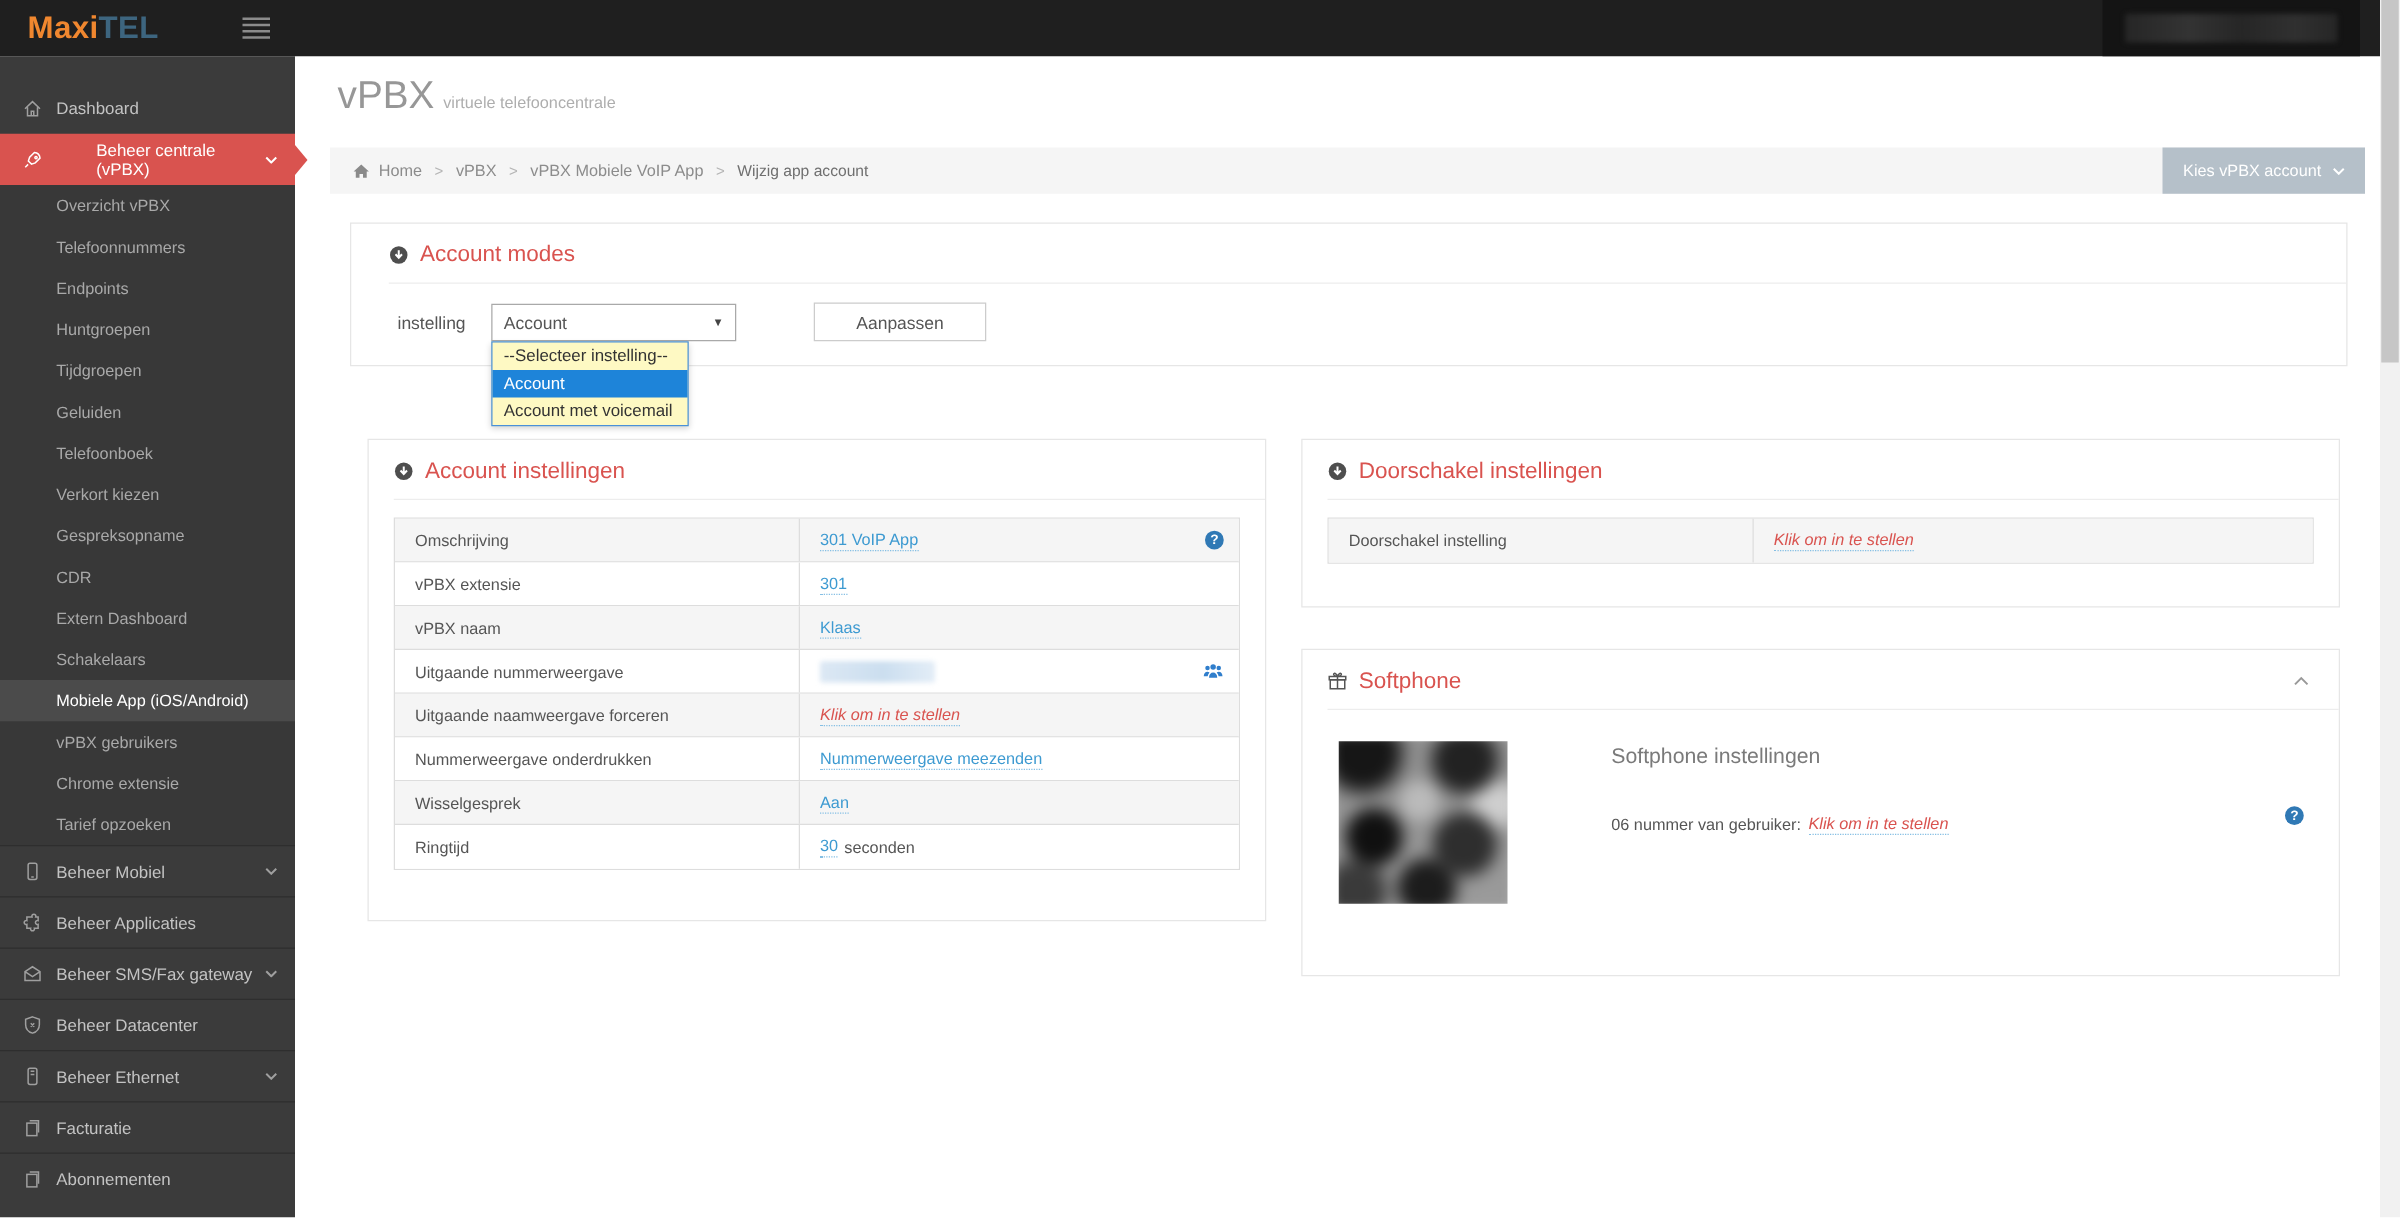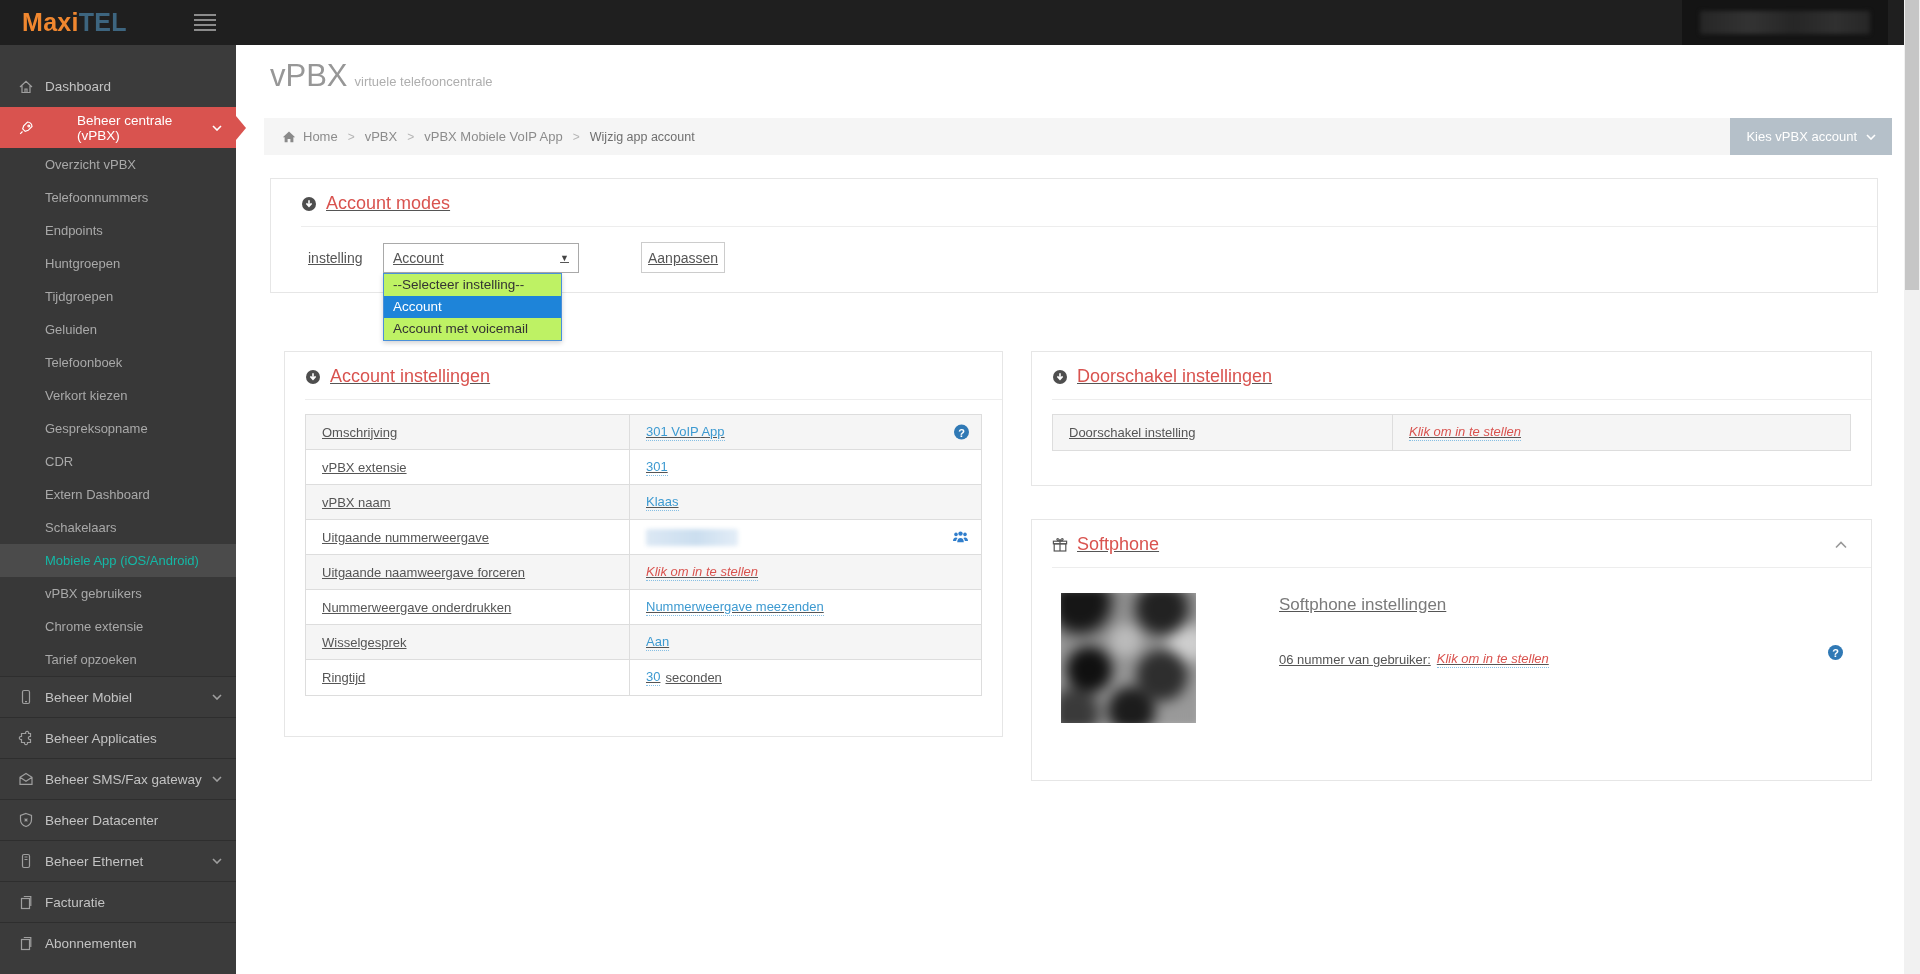--- a/index.html
+++ b/index.html
@@ -35,62 +35,62 @@
   .nav-item .chev { margin-left:auto; color:#9f9f9f; }
   .chev svg { width:10px; height:6px; stroke:currentColor; fill:none; stroke-width:1.6; }
   .nav-item.active { background:#d9534f; color:#fff;gap:32px; }
   .nav-item.active .mi, .nav-item.active .chev { color:#fff; }
   .nav-item.active::after { content:""; position:absolute; right:-10px; top:50%;
     transform:translateY(-50%); border-top:12px solid transparent; border-bottom:12px solid transparent;
     border-left:10px solid #d9534f; }
   .submenu { background:#383838; }
   .sub-item { height:33px; line-height:33px; padding-left:45px; color:#a9a9a9; font-size:13px; cursor:pointer;
     white-space:nowrap; }
-  .sub-item.active { background:#4b4b4b; color:#14b8a6; }
+  .sub-item.active { background:#4b4b4b; color:#ffffff; }
   .bottom .nav-item { border-top:1px solid #2e2e2e; }
 
   
   .main { position:absolute; left:236px; top:45px; width:1668px; height:929px; background:#fff; }
   .page-header { padding:13px 0 0 34px; }
   .page-title { font-size:31px; color:#979797; display:inline; font-weight:400; }
   .page-subtitle { font-size:13px; color:#aeaeae; margin-left:7px; }
 
   .breadcrumb-bar { position:absolute; left:28px; right:12px; top:73px; height:37px; background:#f5f5f5;
     display:flex; align-items:center; padding-left:18px; font-size:13px; color:#8c8c8c; }
   .bc-home-icon { width:14px; height:14px; color:#8a8a8a; margin-right:7px; cursor:pointer; }
   .bc-home-icon svg { width:14px; height:14px; fill:currentColor; }
   .bc-link { color:#8c8c8c; cursor:pointer; }
   .bc-sep { color:#b5b5b5; margin:0 10px; font-size:12px; }
   .bc-current { color:#6f6f6f; font-size:12.5px; }
   .kies-btn { margin-left:auto; height:37px; background:#b5c0c9; color:#fff; border:none; font-size:13px;
     padding:0 16px; display:flex; align-items:center; gap:9px; cursor:pointer; font-family:inherit; }
   .kies-btn .chev { color:#fff; }
 
-  .content { position:absolute; left:0; top:133px; right:0;text-decoration:underline; }
+  .content { position:absolute; left:10px; top:133px; right:0; }
   .panel { background:#fff; border:1px solid #e6e6e6; }
   .panel-head { display:flex; align-items:center; padding:14px 24px 0 30px; color:#d9534f; font-size:18px; }
   .ph-icon { width:16px; height:16px; margin-right:9px; flex:none; }
   .panel-hr { height:1px; background:#ededed; margin:12px 0 0 30px; }
   .head-chevron { margin-left:auto; color:#999; cursor:pointer; }
   .head-chevron svg { width:12px; height:8px; stroke:currentColor; fill:none; stroke-width:1.6; }
 
   
   .panel-modes { margin:0 26px 0 34px; height:115px; position:relative; }
   .modes-form { display:flex; align-items:center; margin-top:15px; padding-left:37px; }
   .modes-label { width:58px; font-size:14px; color:#555; margin-right:17px; }
   .select-wrap { position:relative; width:196px; }
   .select-box { height:30px; border:1px solid #a9a9a9; background:#fff; display:flex; align-items:center;
     justify-content:space-between; padding:0 9px; font-size:14px; color:#555; cursor:pointer; }
   .select-caret { font-size:9px; color:#444; }
-  .select-options { position:absolute; left:0; top:30px; width:179px; background:#bef264;
+  .select-options { position:absolute; left:0; top:30px; width:158px; background:#fef9c3;
     border:1px solid #4a90d9; box-shadow:0 2px 5px rgba(0,0,0,.18); z-index:40; }
   .opt { height:22px; line-height:22px; padding-left:9px; font-size:13.5px; color:#333; cursor:pointer;
     white-space:nowrap; }
   .opt.selected { background:#1e84d9; color:#fff; }
-  .aanpassen { margin-left:62px; height:31px; padding:0 6px; background:#fff; border:1px solid #ccc;
+  .aanpassen { margin-left:62px; height:31px; padding:0 33px; background:#fff; border:1px solid #ccc;
     font-size:14px; color:#555; cursor:pointer; font-family:inherit; }
 
   
   .row2 { display:flex; margin:58px 32px 0 48px; gap:28px; align-items:flex-start; }
   .panel-account { width:719px; height:386px; }
   .panel-account .panel-head, .panel-forward .panel-head, .panel-soft .panel-head { padding-left:20px; }
   .panel-account .panel-hr, .panel-forward .panel-hr, .panel-soft .panel-hr { margin-left:20px; }
   .col-right { flex:1; }
   .panel-forward { height:135px; }
   .panel-soft { margin-top:33px; height:262px; }

